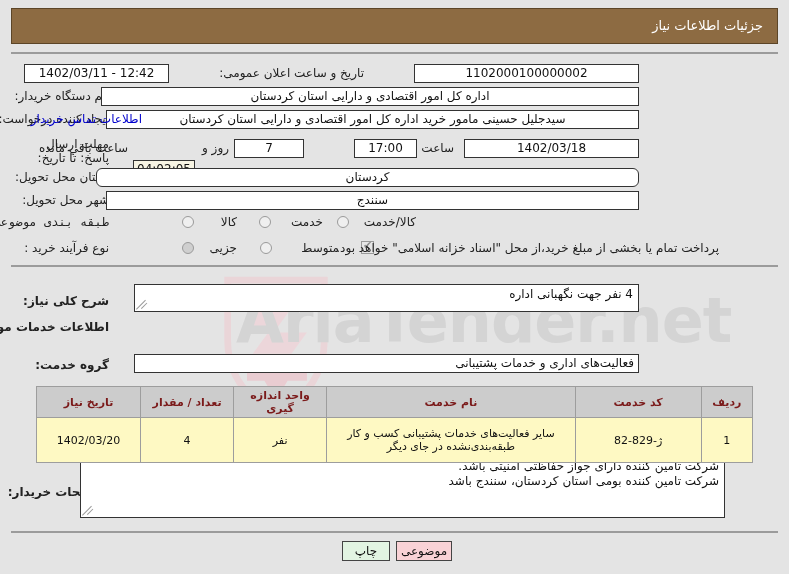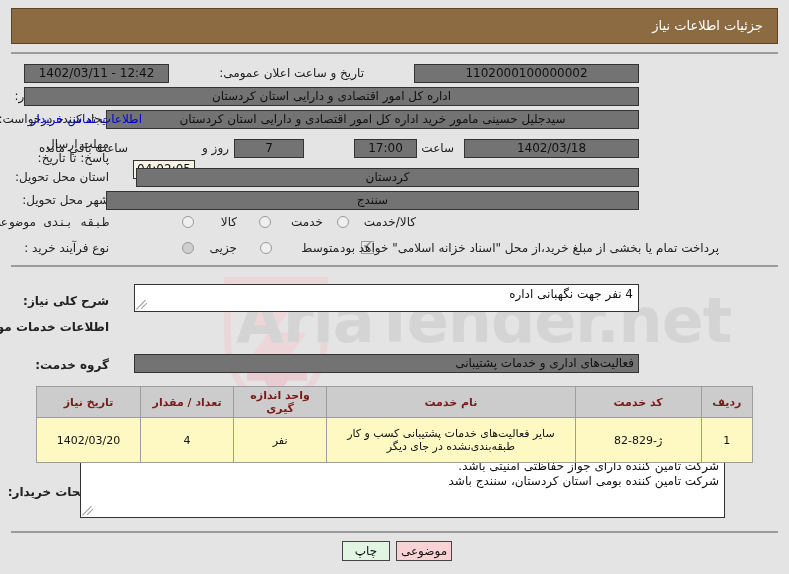--- a/index.html
+++ b/index.html
@@ -72,21 +72,21 @@
     left: 11px; top: 52px;
     width: 767px; height: 503px;
     border-top: 2px solid #9b9b9b;
     box-sizing: border-box;
     z-index: 2;
   }
 
   
   .fbox {
     position: absolute;
-    background: #737373;
+    background: #ffffff;
     border: 1px solid #333;
     box-sizing: border-box;
     height: 19px;
     line-height: 17px;
     font-size: 12px;
     text-align: center;
     color: #111;
     overflow: hidden;
     white-space: nowrap;
   }
@@ -240,37 +240,37 @@
 
 <div class="panel"></div>
 
 <div class="lbl rr" style="right:680px; top:66px;">شماره نیاز:</div>
 <div class="fbox" style="right:150px; top:64px; width:225px;">1102000100000002</div>
 
 <div class="lbl rr" style="right:425px; top:66px;">تاریخ و ساعت اعلان عمومی:</div>
 <div class="fbox" style="right:620px; top:64px; width:145px;">12:42 - 1402/03/11</div>
 
 <div class="lbl rr" style="right:680px; top:89px;">نام دستگاه خریدار:</div>
-<div class="fbox" style="right:150px; top:87px; width:615px;">اداره کل امور اقتصادی و دارایی استان کردستان</div>
+<div class="fbox" style="right:150px; top:87px; width:538px;">اداره کل امور اقتصادی و دارایی استان کردستان</div>
 
 <div class="lbl rr" style="right:680px; top:112px;">ایجاد کننده درخواست:</div>
 <div class="fbox" style="right:150px; top:110px; width:533px;">سیدجلیل حسینی مامور خرید اداره کل امور اقتصادی و دارایی استان کردستان</div>
 <div class="lnk" style="right:647px; top:112px;">اطلاعات تماس خریدار</div>
 
 <div class="lbl rr" style="right:680px; top:137px; width:92px; line-height:14px; white-space:normal;">مهلت ارسال پاسخ: تا تاریخ:</div>
 <div class="fbox" style="right:150px; top:139px; width:175px;">1402/03/18</div>
 <div class="lbl rr" style="right:335px; top:141px;">ساعت</div>
 <div class="fbox" style="right:372px; top:139px; width:63px;">17:00</div>
 <div class="fbox" style="right:485px; top:139px; width:70px;">7</div>
 <div class="lbl rr" style="right:560px; top:141px;">روز و</div>
 <div class="fbox countdown" style="right:594px; top:139px; width:62px;margin-top:21px;">04:02:05</div>
 <div class="lbl rr" style="right:661px; top:141px;">ساعت باقي مانده</div>
 
 <div class="lbl rr" style="right:680px; top:170px;">استان محل تحویل:</div>
-<div class="fbox" style="right:150px; top:168px; width:503px;">کردستان</div>
+<div class="fbox" style="right:150px; top:168px; width:543px;border-radius:6px;">کردستان</div>
 
 <div class="lbl rr" style="right:680px; top:193px;">شهر محل تحویل:</div>
 <div class="fbox" style="right:150px; top:191px; width:533px;">سنندج</div>
 
 <div class="lbl rr" style="right:680px; top:215px;font-family:Liberation Mono, monospace;">طبقه بندی موضوعی:</div>
 <div class="radio" style="right:595px; top:216px;"></div>
 <div class="lbl rr" style="right:552px; top:215px;">کالا</div>
 <div class="radio" style="right:518px; top:216px;"></div>
 <div class="lbl rr" style="right:466px; top:215px;">خدمت</div>
 <div class="radio" style="right:440px; top:216px;"></div>

